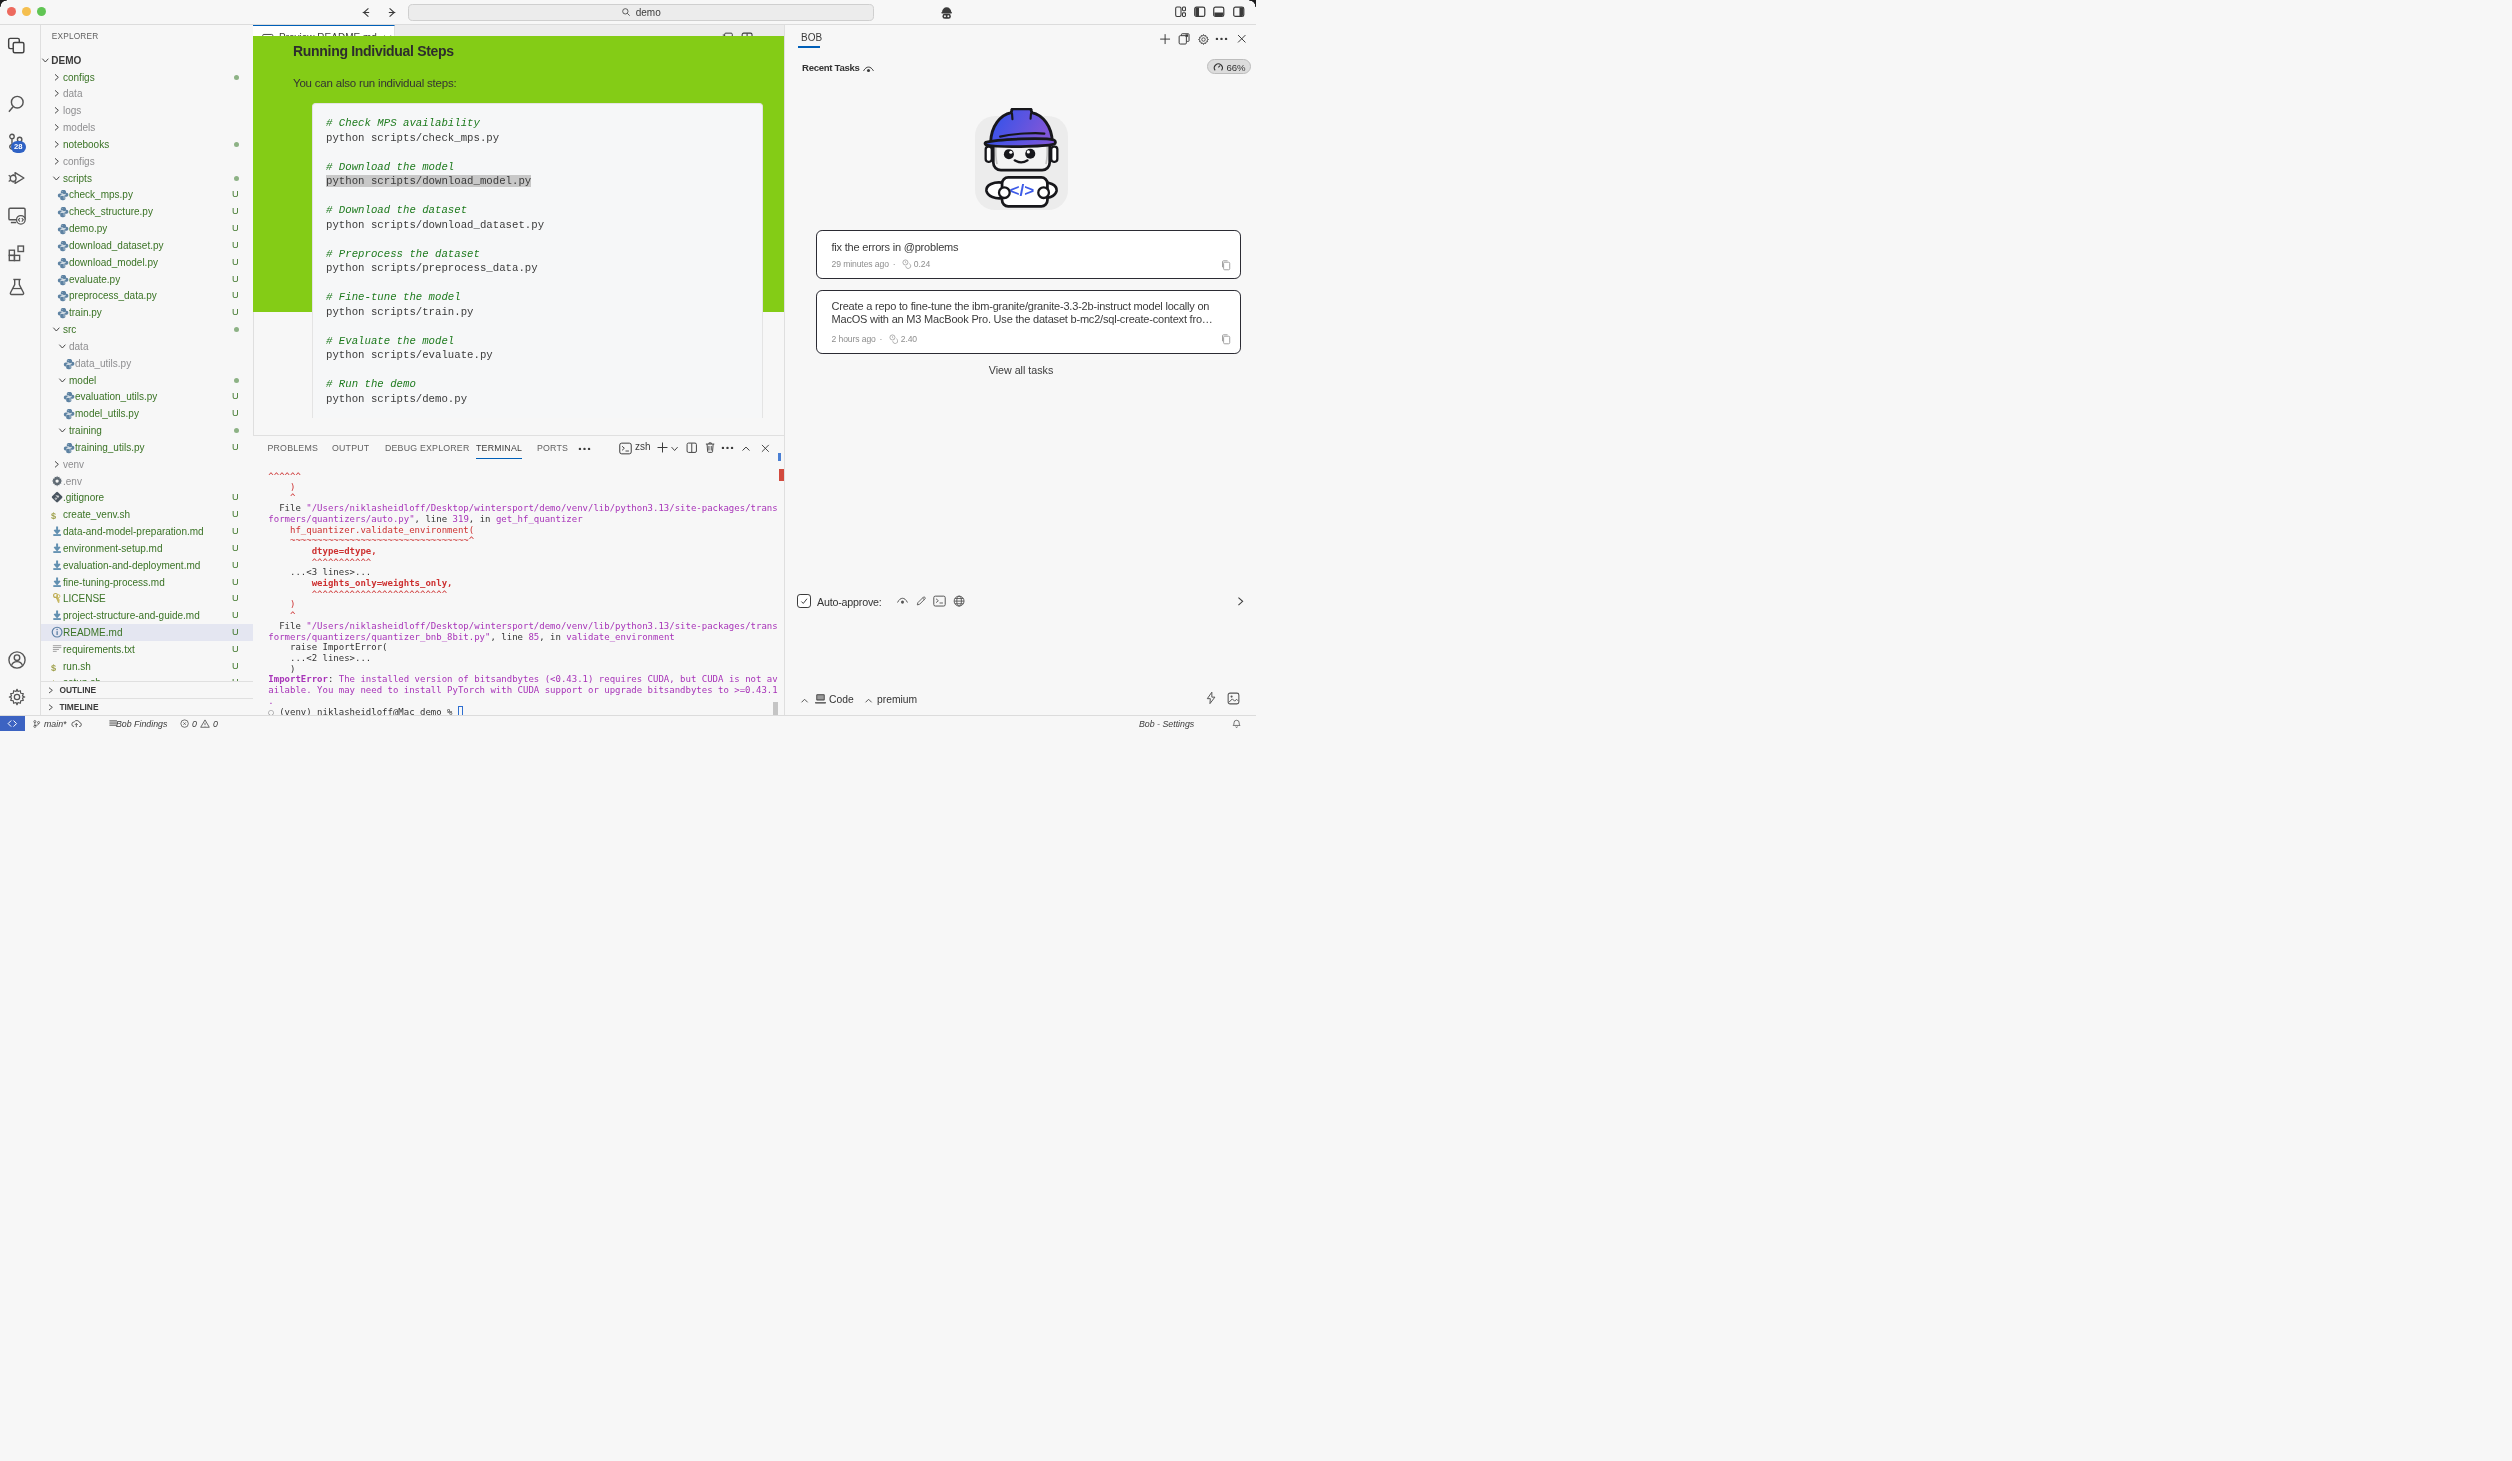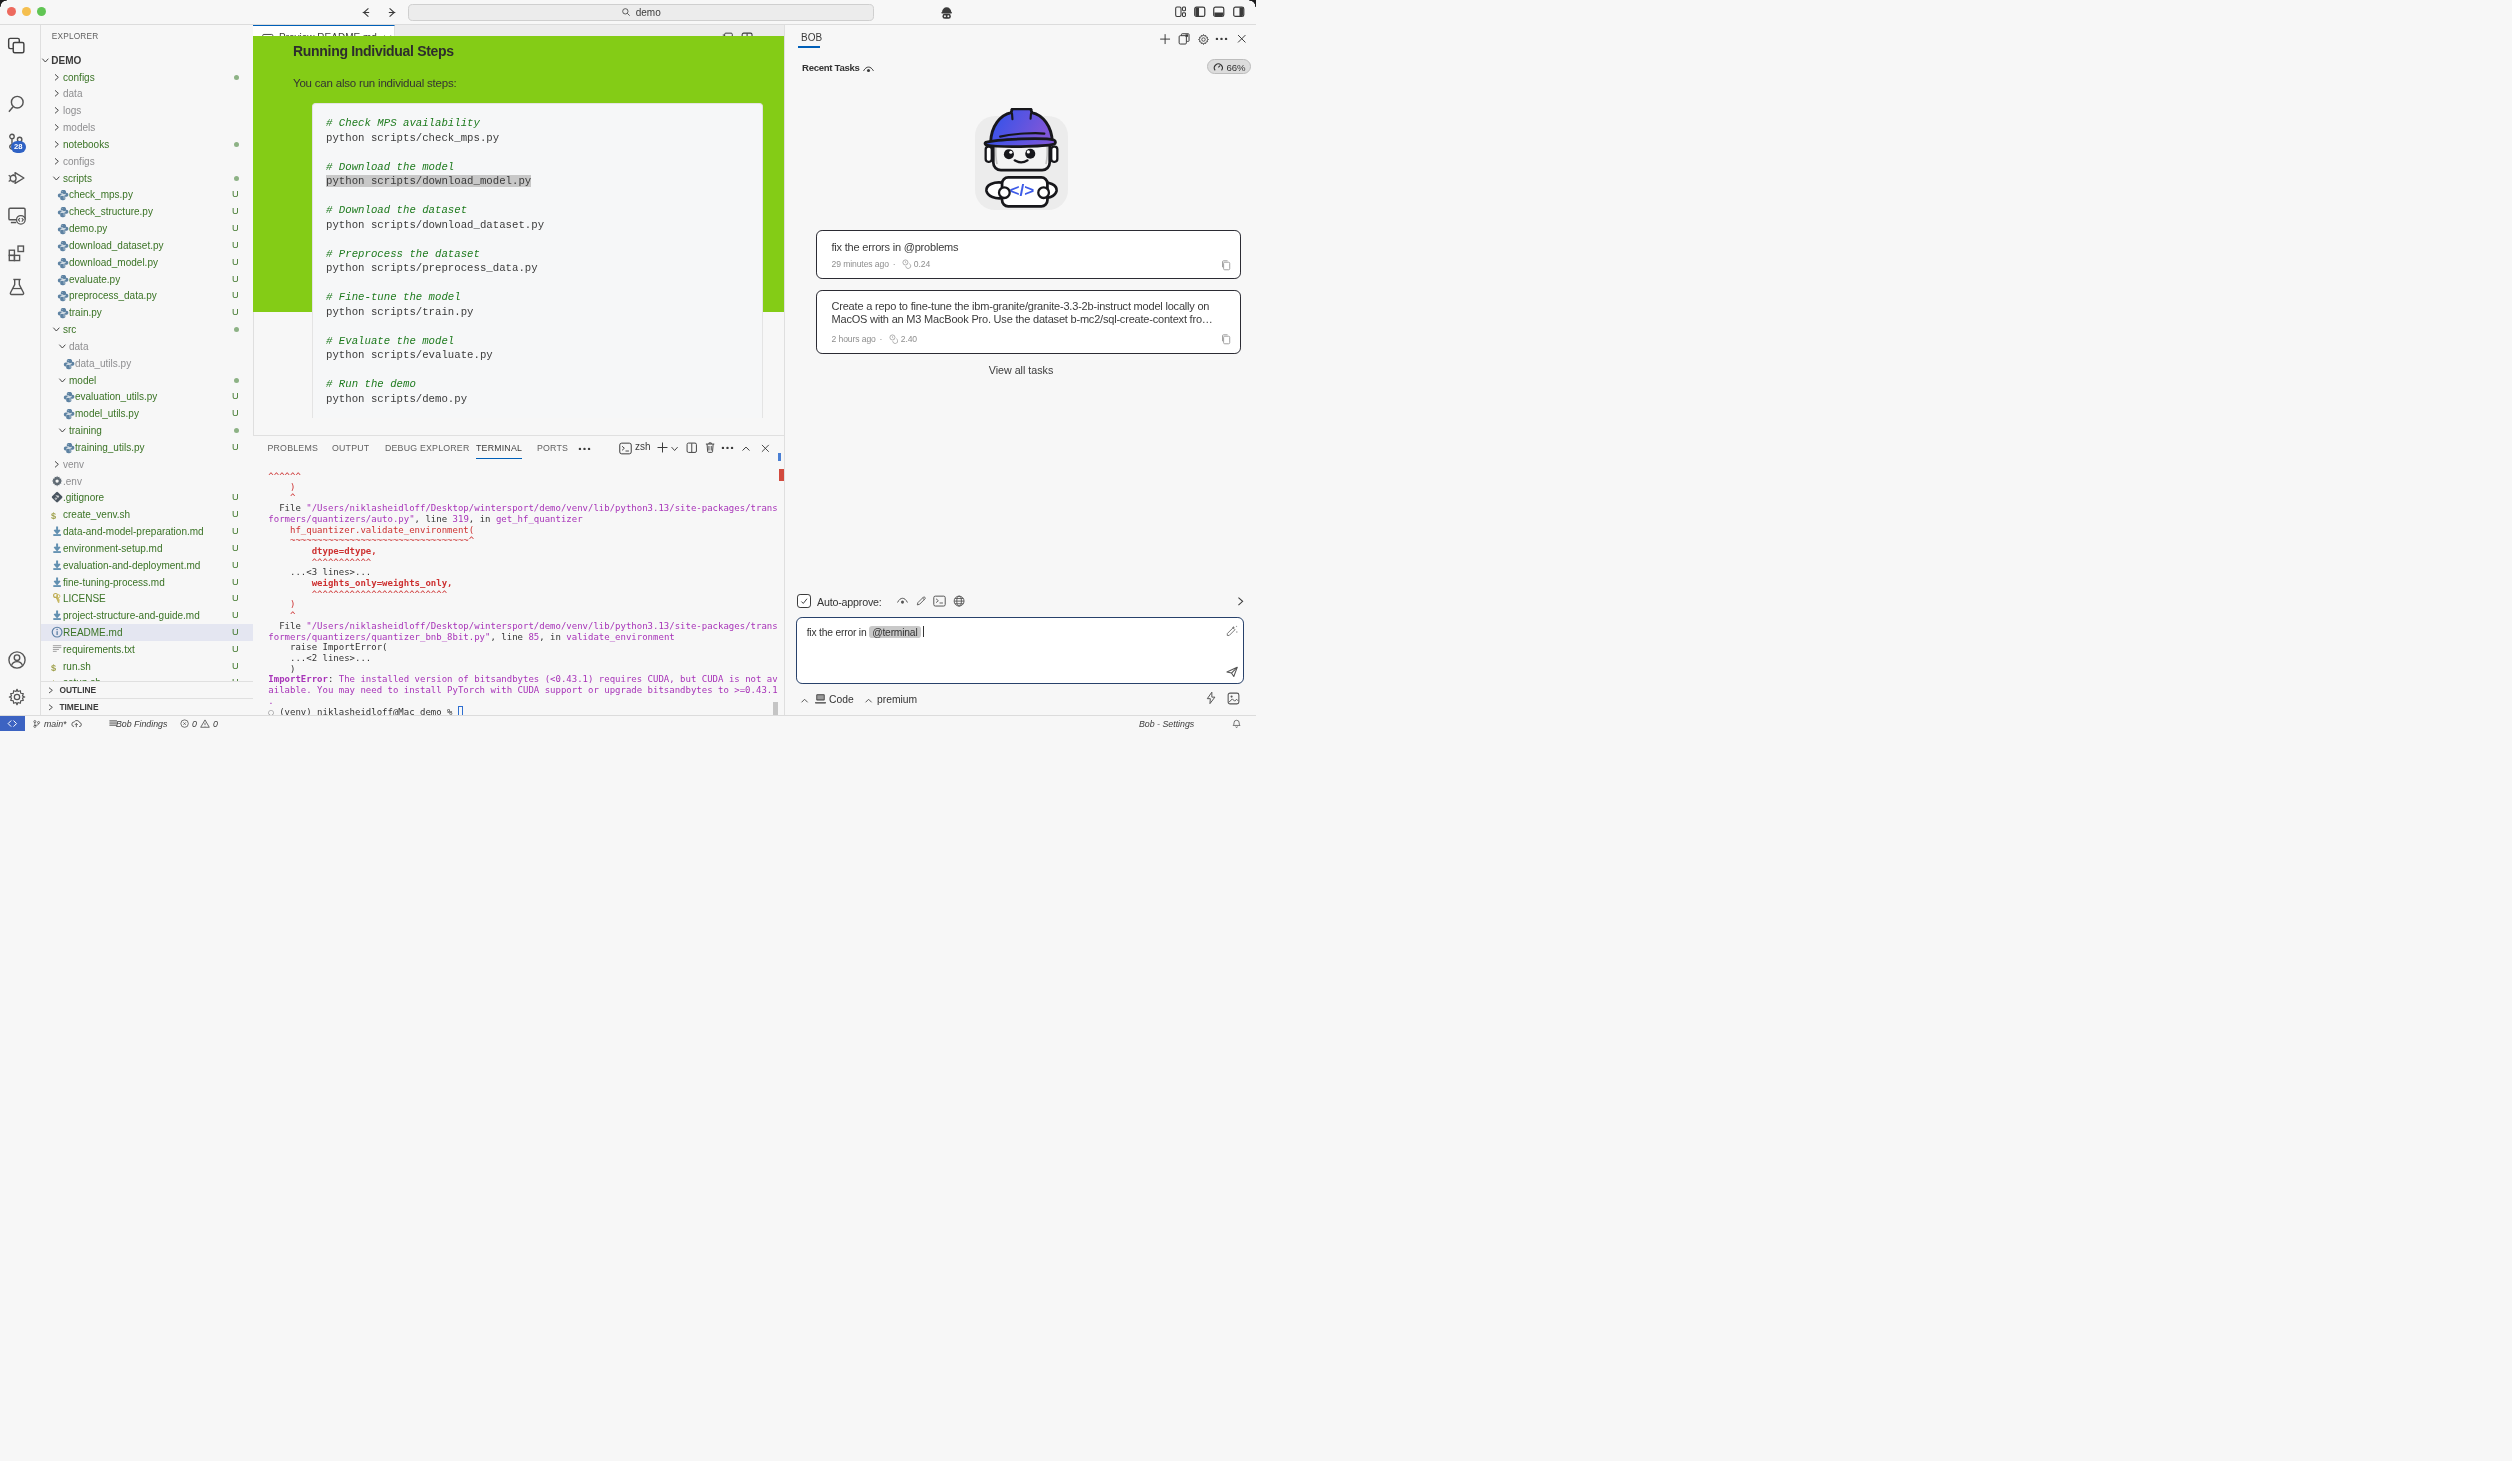--- a/index.html
+++ b/index.html
@@ -706,33 +706,20 @@
       <path d="M4 5 l3 2.5 -3 2.5 M8.5 10.5 H13" stroke="#555" stroke-width="1.2" fill="none"></path>
     </svg>
 <svg class="abs" style="left:168px;top:570px;" width="12.2" height="12.2" viewBox="0 0 16 16">
       <circle cx="8" cy="8" r="6.5" stroke="#555" stroke-width="1.2" fill="none"></circle>
       <ellipse cx="8" cy="8" rx="3" ry="6.5" stroke="#555" stroke-width="1.2" fill="none"></ellipse>
       <path d="M1.5 8 h13 M2.5 4.5 h11 M2.5 11.5 h11" stroke="#555" stroke-width="1.2"></path>
     </svg>
 <svg class="abs" style="left:450px;top:571px;" width="10.7" height="10.7" viewBox="0 0 14 14">
       <path d="M4.5 2 L10 7 L4.5 12" stroke="#3b3b3b" stroke-width="1.4" fill="none"></path>
     </svg>
-<div class="abs" style="left:10.7px;top:592px;width:448px;height:67px;background:#fff;border:1.5px solid #28426b;border-radius:6.1px;">
-<div class="abs" style="left:10px;top:7.6px;font-size:10.3px;letter-spacing:-0.2px;color:#333;">fix the error in <span style="background:#c9c9c9;border-radius:3.1px;padding:0.8px 3.1px;">@terminal</span><span style="display:inline-block;width:1.1px;height:11.5px;background:#333;vertical-align:-1.5px;margin-left:2.3px;"></span></div>
-<svg class="abs" style="left:428px;top:6.1px;" width="13.8" height="13.8" viewBox="0 0 18 18">
-        <path d="M10.5 5 L13 7.5 L5.5 15 H3 v-2.5 z" stroke="#777" stroke-width="1.3" fill="none"></path>
-        <path d="M11 2.5 l0.6 1.4 1.4 0.6 -1.4 0.6 -0.6 1.4 -0.6 -1.4 -1.4 -0.6 1.4 -0.6 z" fill="#777"></path>
-        <path d="M15.5 9 l0.45 1 1 0.45 -1 0.45 -0.45 1 -0.45 -1 -1 -0.45 1 -0.45 z" fill="#777"></path>
-        <path d="M15 2 l0.35 0.8 0.8 0.35 -0.8 0.35 -0.35 0.8 -0.35-0.8 -0.8-0.35 0.8-0.35 z" fill="#777"></path>
-      </svg>
-<svg class="abs" style="left:428px;top:47px;" width="14.5" height="13.8" viewBox="0 0 19 18">
-        <path d="M2.5 9 L16 3 L11.5 15 L8.5 10.5 z" stroke="#555" stroke-width="1.4" fill="none" stroke-linejoin="round"></path>
-        <path d="M8.5 10.5 L16 3" stroke="#555" stroke-width="1.4" fill="none"></path>
-      </svg>
-</div>
 <svg class="abs" style="left:15.3px;top:672px;" width="9.2" height="7.6" viewBox="0 0 12 10">
       <path d="M2 7 L6 3 L10 7" stroke="#555" stroke-width="1.3" fill="none"></path>
     </svg>
 <svg class="abs" style="left:29px;top:667px;" width="13" height="13" viewBox="0 0 17 17">
       <rect x="3" y="3" width="11" height="8" rx="1" fill="#3b3b3b"></rect>
       <rect x="4.2" y="4.2" width="8.6" height="5.6" fill="#9a9a9a"></rect>
       <path d="M1.5 13.5 h14 a1.5 1 0 0 1 -1.5 1.5 h-11 a1.5 1 0 0 1 -1.5 -1.5 z" fill="#3b3b3b"></path>
     </svg>
 <div class="abs" style="left:44px;top:669px;font-size:10.3px;color:#333;">Code</div>
 <svg class="abs" style="left:79px;top:672px;" width="9.2" height="7.6" viewBox="0 0 12 10">

